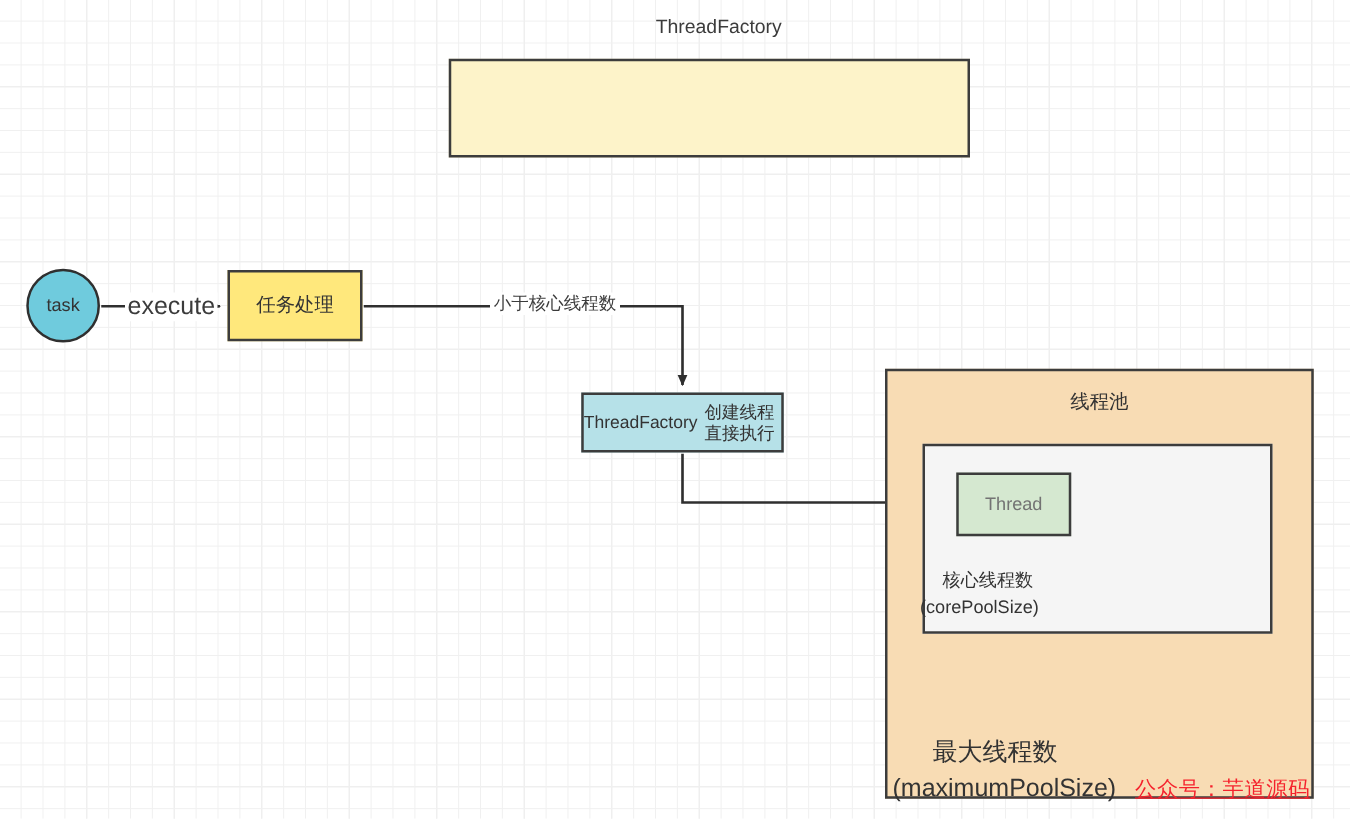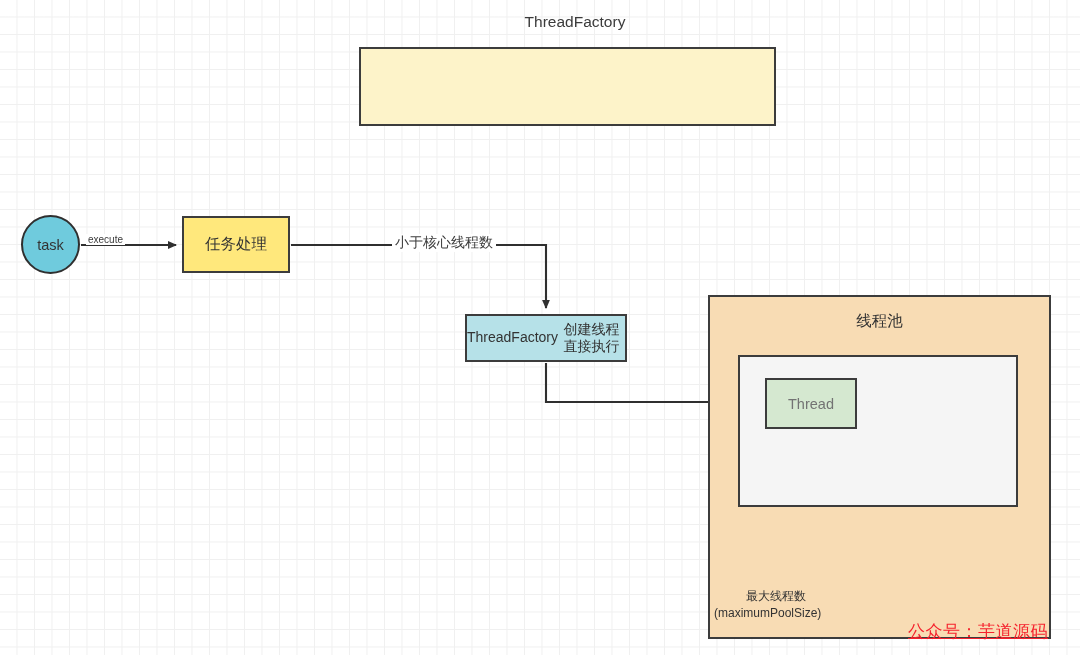--- a/index.html
+++ b/index.html
@@ -144,21 +144,21 @@
     line-height: 1.45;
     color: #333333;
     text-align: left;
   }
   #core-pool-label .cn { padding-left: 18px; display: block; }
   #max-pool-label {
     position: absolute;
     left: 714px;
     top: 588px;
     width: 250px;
-    font-size: 12px;
+    font-size: 20px;
     line-height: 1.45;
     color: #333333;
     text-align: left;
   }
   #max-pool-label .cn { padding-left: 32px; display: block; }
 
   
   #edges {
     position: absolute;
     left: 0;
@@ -169,23 +169,23 @@
   }
 
   
   .edge-label {
     position: absolute;
     background: #ffffff;
     color: #3b3b3b;
     white-space: nowrap;
   }
   #label-execute {
-    left: 86px;
+    left: 100px;
     top: 234px;
-    font-size: 10px;
+    font-size: 20px;
     padding: 0 2px;
   }
   #label-less-than-core {
     left: 392px;
     top: 234px;
     font-size: 14px;
     padding: 0 3px;
   }
 
   
@@ -244,20 +244,24 @@
 
   <div class="node" id="thread-pool-box">
     <div id="thread-pool-title">线程池</div>
     <div id="core-pool-box"></div>
   </div>
 
   <div class="node" id="thread-box">
     <span>Thread</span>
   </div>
 
+  <div id="core-pool-label">
+    <span class="cn">核心线程数</span>
+    <span>(corePoolSize)</span>
+  </div>
 
   <div id="max-pool-label">
     <span class="cn">最大线程数</span>
     <span>(maximumPoolSize)</span>
   </div>
 
   <div class="edge-label" id="label-execute">execute</div>
 
   <div class="edge-label" id="label-less-than-core">小于核心线程数</div>
 

